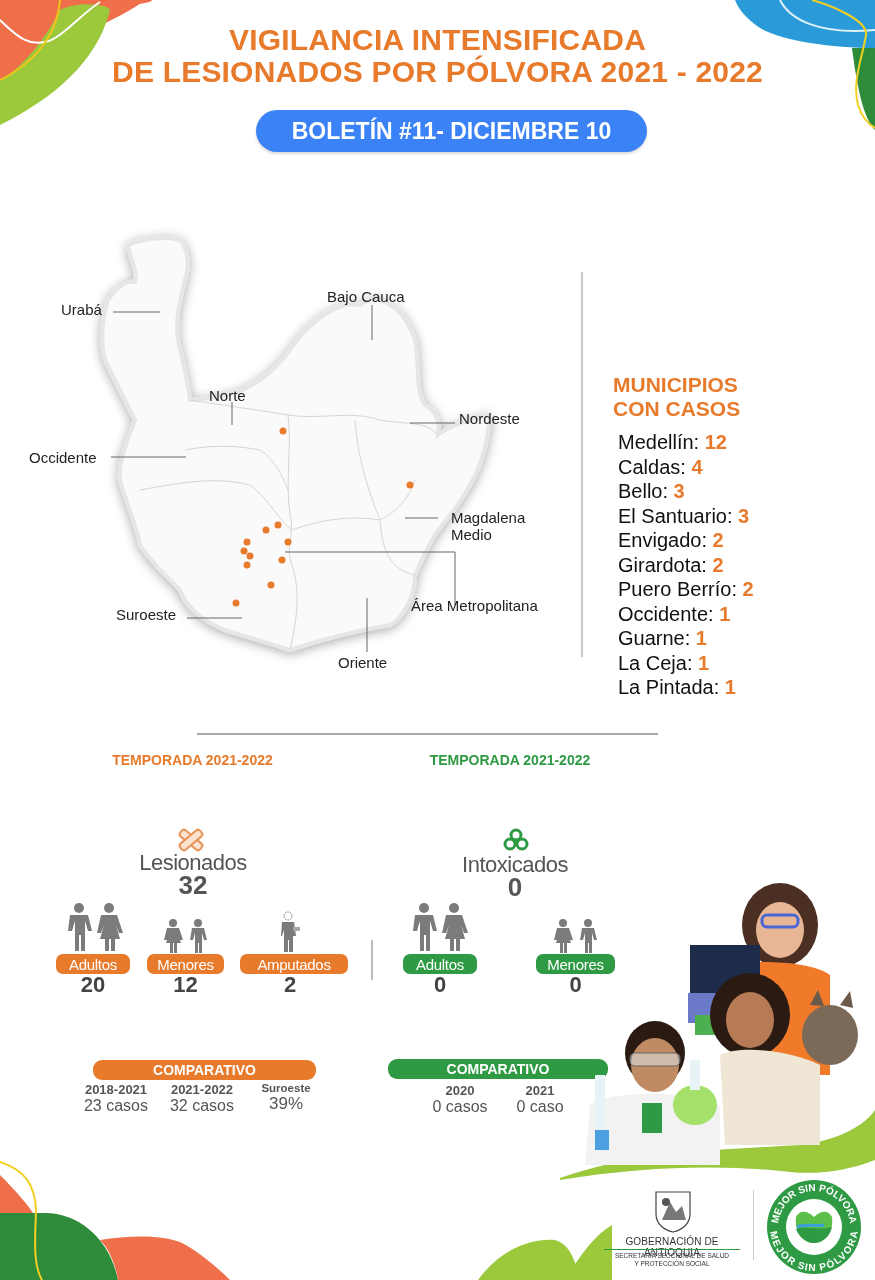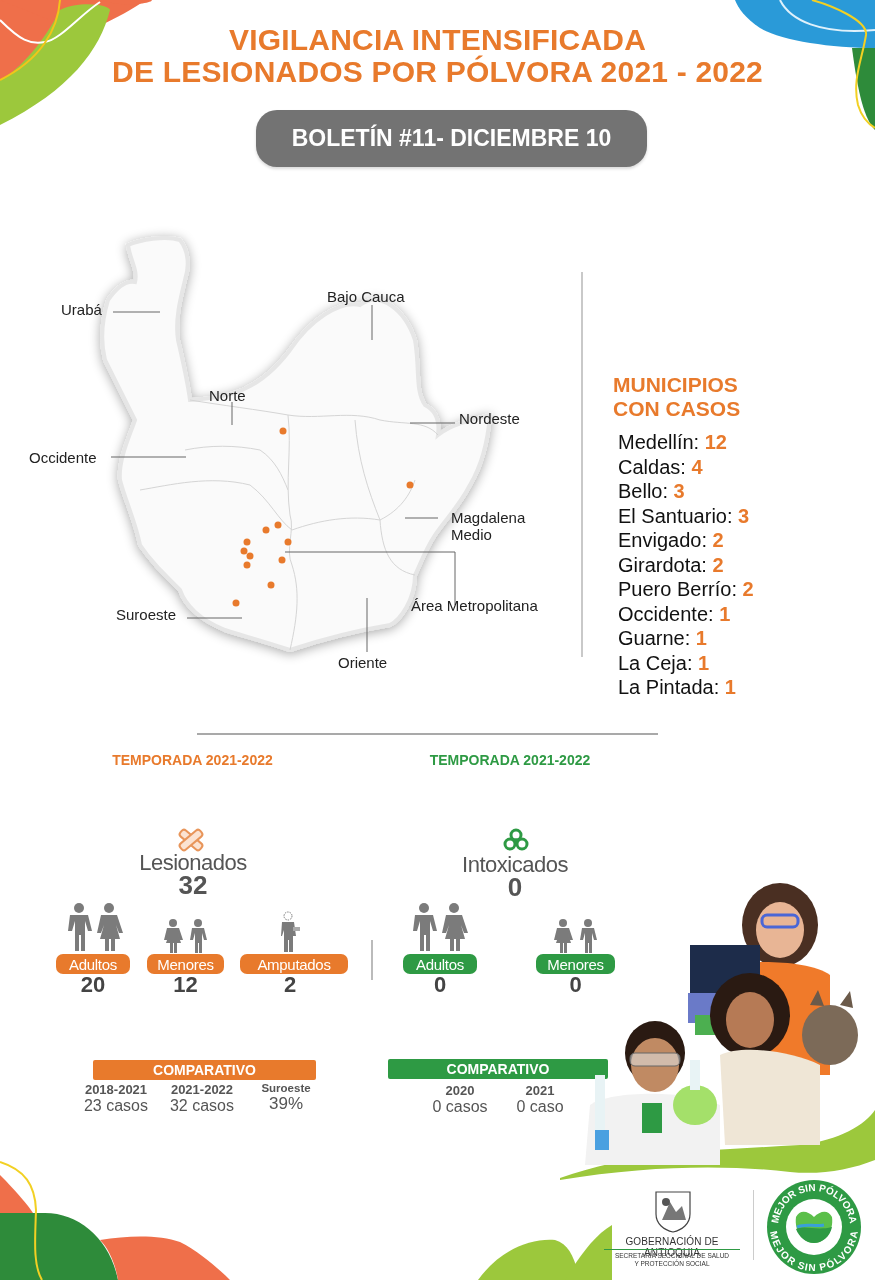--- a/index.html
+++ b/index.html
@@ -9,22 +9,22 @@
 
   
   .deco { position: absolute; left: 0; top: 0; width: 875px; height: 1280px; pointer-events: none; }
 
   .title {
     left: 0; width: 875px; text-align: center; color: #e87a2c;
     font-weight: 900; font-size: 30px; line-height: 32px; letter-spacing: 0.2px;
     font-family: "Liberation Sans", "DejaVu Sans", sans-serif;
   }
   .bulletin {
-    left: 256px; top: 110px; width: 391px; height: 57px; border-radius: 21px;
-    background: #737373; color: #fff; font-weight: 700; font-size: 23px;
+    left: 256px; top: 110px; width: 391px; height: 42px; border-radius: 21px;
+    background: #3b82f6; color: #fff; font-weight: 700; font-size: 23px;
     display: flex; align-items: center; justify-content: center;
     box-shadow: 0 2px 3px rgba(0,0,0,0.15);
   }
 
   .map-wrap { left: 20px; top: 220px; width: 560px; height: 470px; }
   .region-label { font-size: 15px; color: #222; font-weight: 500; white-space: nowrap; }
   .vdivider { left: 581px; top: 272px; width: 2px; height: 385px; background: #c9c9c9; }
 
   .muni-title { left: 613px; top: 373px; color: #e87a2c; font-weight: 900; font-size: 21px; line-height: 24px; }
   .muni-list { left: 618px; top: 430px; }
@@ -44,21 +44,21 @@
   .pill {
     height: 20px; border-radius: 7px; color: #fff; font-size: 15px; display: flex; align-items: center; justify-content: center;
     letter-spacing: -0.3px;
   }
   .pill.orange { background: #e87a2c; }
   .pill.green { background: #2e9a44; }
   .small-num { font-size: 22px; font-weight: 900; color: #444; text-align: center; }
   .person { fill: #7b7b7b; }
 
   .comp-bar {
-    height: 20px; border-radius: 2px; color: #fff; font-weight: 900; font-size: 14px;
+    height: 20px; border-radius: 9px; color: #fff; font-weight: 900; font-size: 14px;
     display: flex; align-items: center; justify-content: center;
   }
   .comp-col { text-align: center; color: #555; }
   .comp-col .y { font-weight: 900; font-size: 13px; }
   .comp-col .v { font-size: 16px; font-weight: 500; }
 
   .logo-text1 { font-size: 10px; color: #333; letter-spacing: 0.1px; text-align: center; }
   .logo-text2 { font-size: 6.5px; color: #333; text-align: center; line-height: 8px; }
 </style>
 </head>

